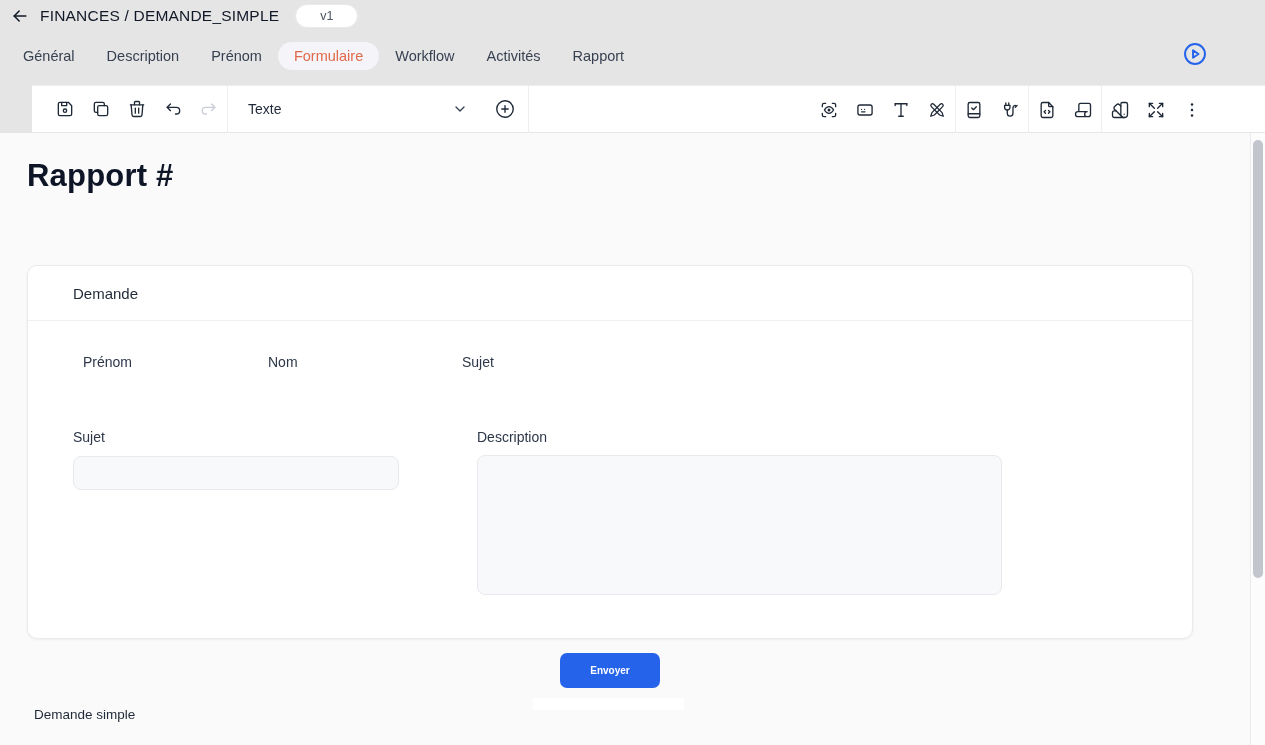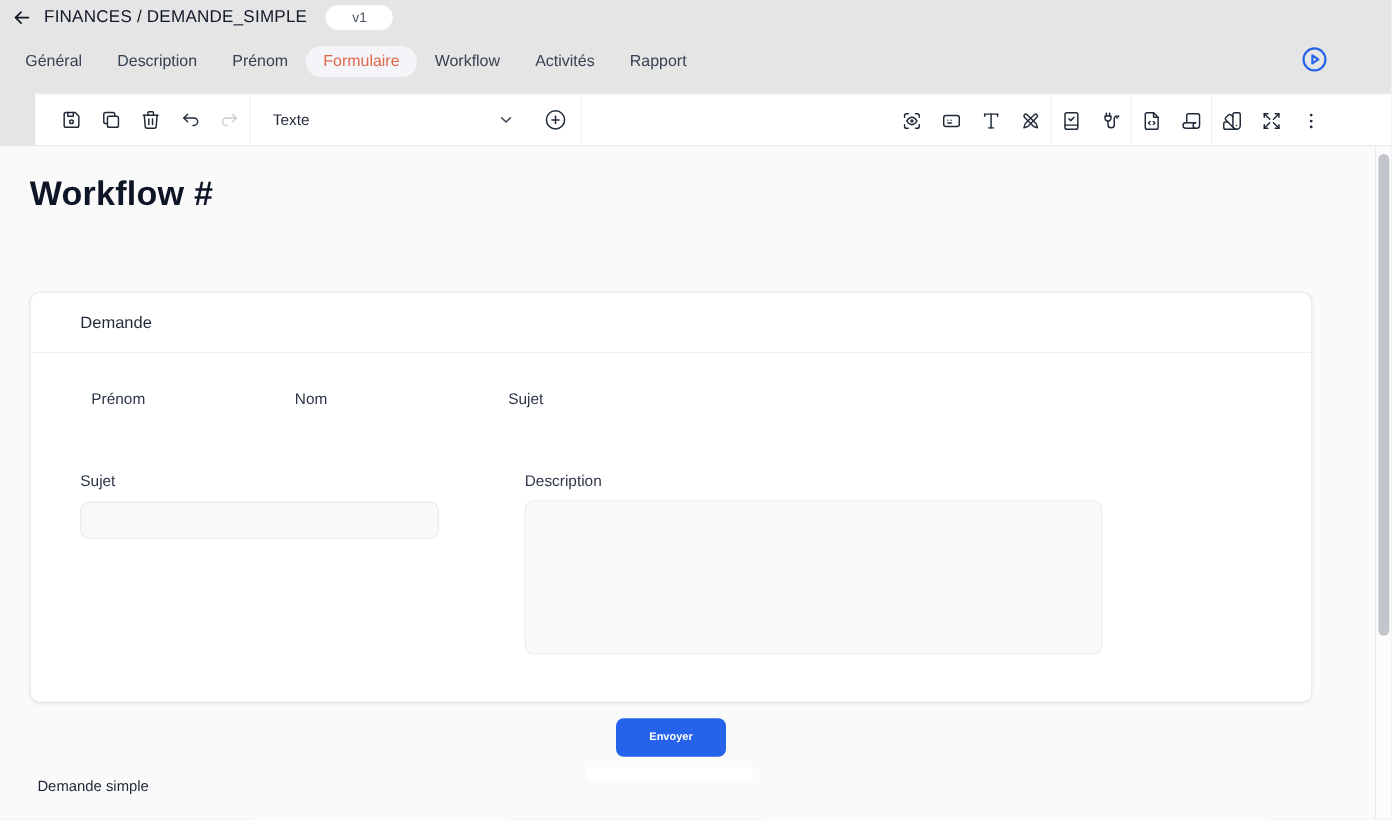--- a/index.html
+++ b/index.html
@@ -343,21 +343,21 @@
               <circle cx="12" cy="5.5" r="1.5"></circle>
               <circle cx="12" cy="12" r="1.5"></circle>
               <circle cx="12" cy="18.5" r="1.5"></circle>
             </svg>
         </span>
       </span>
     </div>
   </div>
 
   <div class="content">
-    <h1 class="form-title">Workflow #</h1>
+    <h1 class="form-title">Rapport #</h1>
 
     <div class="card">
       <div class="card-header">
         <span>Demande</span>
       </div>
 
       <span class="row-label lbl-prenom">Prénom</span>
       <span class="row-label lbl-nom">Nom</span>
       <span class="row-label lbl-date">Sujet</span>
 

